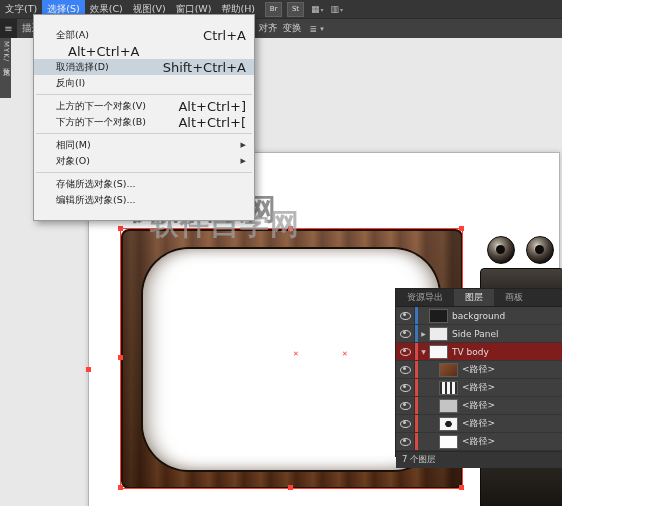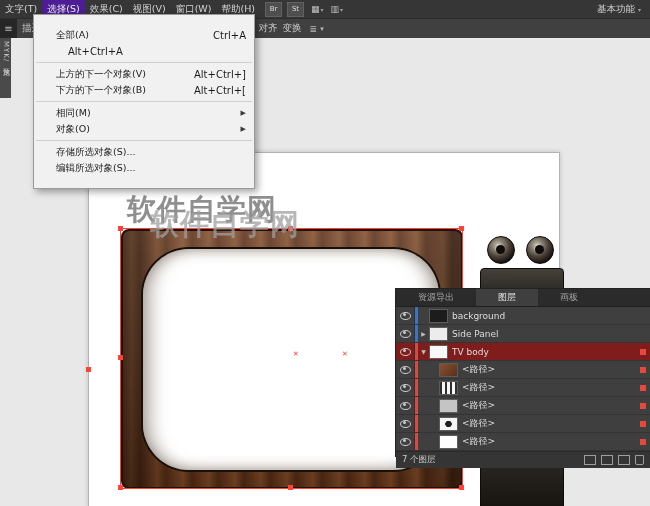--- a/index.html
+++ b/index.html
@@ -1,23 +1,23 @@
 <!DOCTYPE html>
 <html><head>
 <meta charset="utf-8">
 <style>
   html,body{margin:0;padding:0;background:#fff;}
-  #app{position:relative;width:650px;height:506px;overflow:hidden;
+  #app{position:relative;width:562px;height:506px;overflow:hidden;
        font-family:"DejaVu Sans","Liberation Sans",sans-serif;-webkit-font-smoothing:antialiased;}
 
   
   .menubar{position:absolute;left:0;top:0;width:650px;height:18px;background:#363636;
            display:flex;align-items:center;font-size:9.5px;color:#d4d4d4;}
   .menu-item{padding:0 5px;height:18px;line-height:18px;white-space:nowrap;cursor:default;}
-  .menu-item.active{background:#4c1d95;color:#f0f0f0;}
+  .menu-item.active{background:#3b82f6;color:#f0f0f0;}
   .mb-iconbox{width:15px;height:13px;background:#4e4e4e;border:1px solid #616161;color:#ddd;
               font-size:7px;line-height:12px;text-align:center;margin-left:5px;flex:none;}
   .mb-grid{margin-left:7px;color:#c0c0c0;font-size:9px;display:flex;align-items:center;gap:1px;}
   .mb-grid .dd{font-size:6px;color:#9a9a9a;}
   .mb-right{margin-left:auto;padding-right:9px;display:flex;align-items:center;gap:3px;}
 
   
   .controlbar{position:absolute;left:0;top:18px;width:650px;height:20px;background:#404040;
               border-top:1px solid #2c2c2c;display:flex;align-items:center;font-size:9.5px;
               color:#cccccc;gap:5px;box-sizing:border-box;}
@@ -75,31 +75,31 @@
   .wm{position:absolute;font-size:29px;font-weight:bold;letter-spacing:1px;white-space:nowrap;}
   .wm1{left:127px;top:152px;color:#8f8f8f;}
   .wm2{left:150px;top:167px;color:#a0a0a0;opacity:.75;}
 
   
   .ai-menu{position:absolute;left:33px;top:14px;width:222px;background:#f1f1f1;
            border:1px solid #9a9a9a;box-shadow:3px 3px 7px rgba(0,0,0,.35);
            padding:12px 0;z-index:40;box-sizing:border-box;}
   .mi{display:flex;justify-content:space-between;align-items:center;height:16px;
       padding:0 8px 0 22px;font-size:9.5px;color:#1c1c1c;white-space:nowrap;}
-  .mi .sc{font-size:10px;color:#1c1c1c;margin-left:12px;}
+  .mi .sc{font-size:13px;color:#1c1c1c;margin-left:12px;}
   .mi .sub{font-size:7px;color:#3a3a3a;}
   .mi.hl{background:#c9d3dc;}
   .mi.dis,.mi.dis .sc{color:#a8a8a8;}
   .msep{height:1px;background:#cfcfcf;margin:3px 2px;}
 
   
   .lpanel{position:absolute;left:395px;top:288px;width:256px;height:169px;background:#3f3f3f;
           border:1px solid #222;z-index:30;box-sizing:border-box;color:#ddd;}
   .ltabs{height:17px;background:#2b2b2b;display:flex;align-items:stretch;border-bottom:1px solid #1f1f1f;}
-  .ltab{padding:0 22px;line-height:17px;font-size:9px;color:#a5a5a5;white-space:nowrap;}
+  .ltab{padding:0 11px;line-height:17px;font-size:9px;color:#a5a5a5;white-space:nowrap;}
   .ltab.active{background:#3f3f3f;color:#e6e6e6;}
   .lrow{height:17px;display:flex;align-items:center;border-bottom:1px solid #343434;background:#3f3f3f;}
   .lrow.sel{background:#7f1d1d;}
   .lcell-eye{width:18px;height:100%;display:flex;align-items:center;justify-content:center;
              border-right:1px solid #2f2f2f;flex:none;}
   .eye{width:9px;height:6px;border:1px solid #c9c9c9;border-radius:50%;position:relative;display:inline-block;}
   .eye::after{content:"";position:absolute;left:2px;top:0.5px;width:3px;height:3px;border-radius:50%;background:#c9c9c9;}
   .lcell-bar{width:3px;height:100%;flex:none;}
   .bar-blue{background:#3c74c0;}
   .bar-red{background:#d84a41;}
@@ -206,20 +206,28 @@
   </div>
 
   <div class="ai-menu">
     <div class="mi">
       <span>全部(A)</span>
       <span class="sc">Ctrl+A</span>
     </div>
     <div class="mi">
       <span class="sc">Alt+Ctrl+A</span>
     </div>
+    <div class="mi hl">
+      <span>取消选择(D)</span>
+      <span class="sc">Shift+Ctrl+A</span>
+    </div>
+    <div class="mi">
+      <span>反向(I)</span>
+      <span class="sc"></span>
+    </div>
     <div class="msep"></div>
     <div class="mi">
       <span>上方的下一个对象(V)</span>
       <span class="sc">Alt+Ctrl+]</span>
     </div>
     <div class="mi">
       <span>下方的下一个对象(B)</span>
       <span class="sc">Alt+Ctrl+[</span>
     </div>
     <div class="msep"></div>

